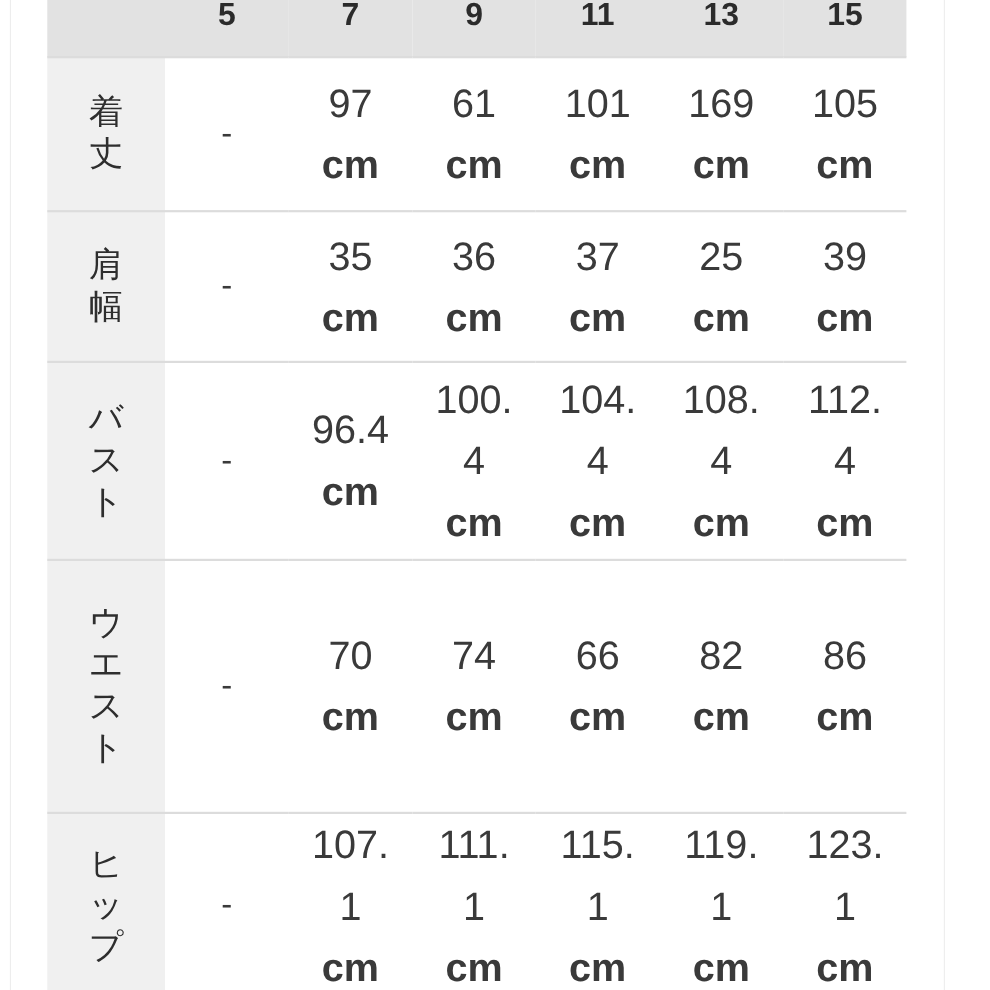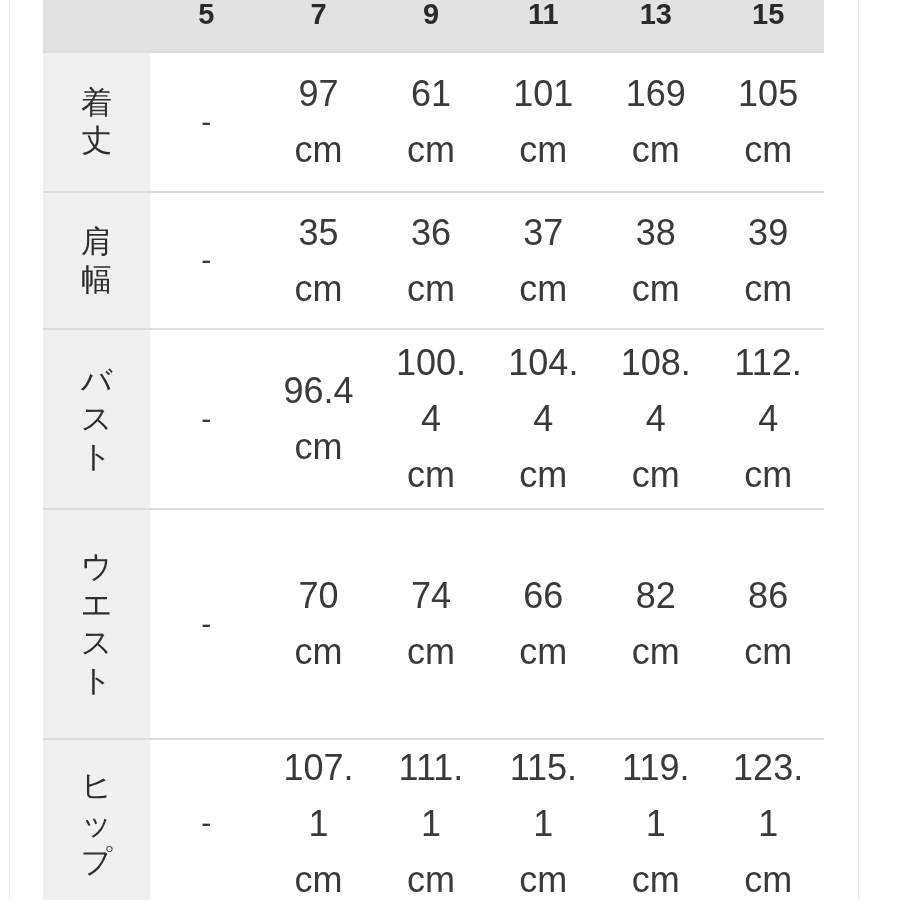--- a/index.html
+++ b/index.html
@@ -102,21 +102,21 @@
     display: block;
     font-size: 36px;
     line-height: 1.55;
     color: #3a3a3a;
     width: 72px;
     margin: 0 auto;
     word-break: break-all;
     overflow-wrap: anywhere;
   }
   .val .num  { display: inline; }
-  .val .unit { display: block; }
+  .val .unit { display: block; font-weight: bold; }
   .val.dash {
     font-size: 30px;
     width: auto;
   }
 
   
   tr.r-0 { height: 140px; }
   tr.r-1 { height: 137px; }
   tr.r-2 { height: 180px; }
   tr.r-3 { height: 230px; }
@@ -207,21 +207,21 @@
         <td>
           <span class="val"><span class="num">35</span><span class="unit">cm</span></span>
         </td>
         <td>
           <span class="val"><span class="num">36</span><span class="unit">cm</span></span>
         </td>
         <td>
           <span class="val"><span class="num">37</span><span class="unit">cm</span></span>
         </td>
         <td>
-          <span class="val"><span class="num">38</span><span class="unit">cm</span></span>
+          <span class="val"><span class="num">25</span><span class="unit">cm</span></span>
         </td>
         <td>
           <span class="val"><span class="num">39</span><span class="unit">cm</span></span>
         </td>
       </tr>
 
       <tr class="r-2">
         <th class="row-label">
           <span class="jp">バ</span>
           <span class="jp">ス</span>

